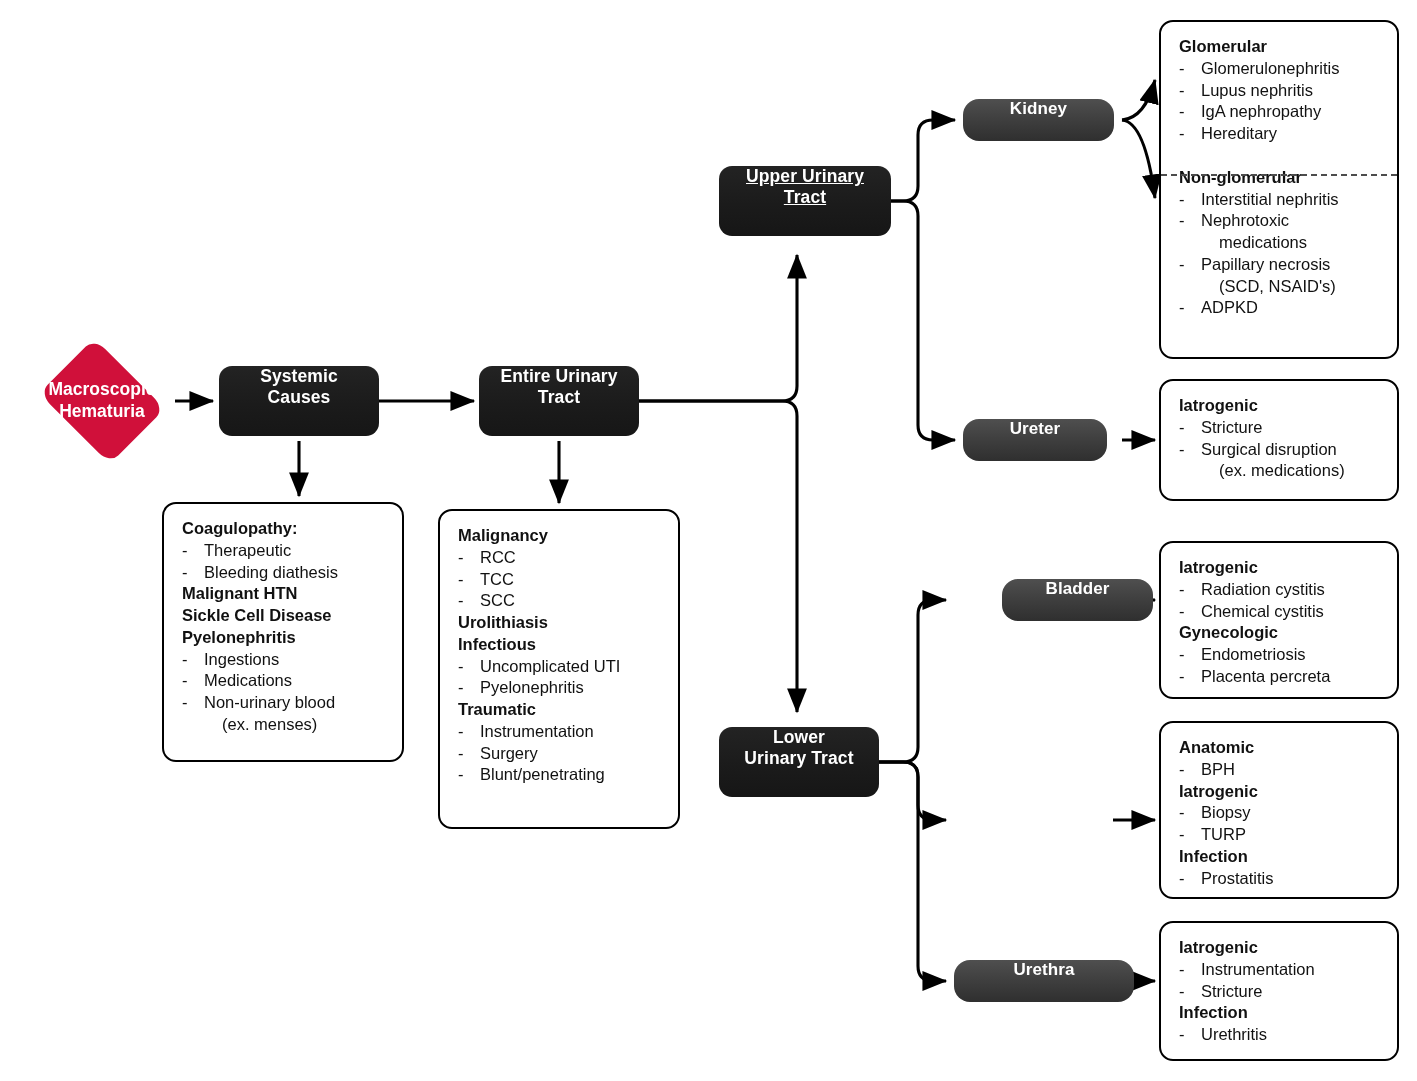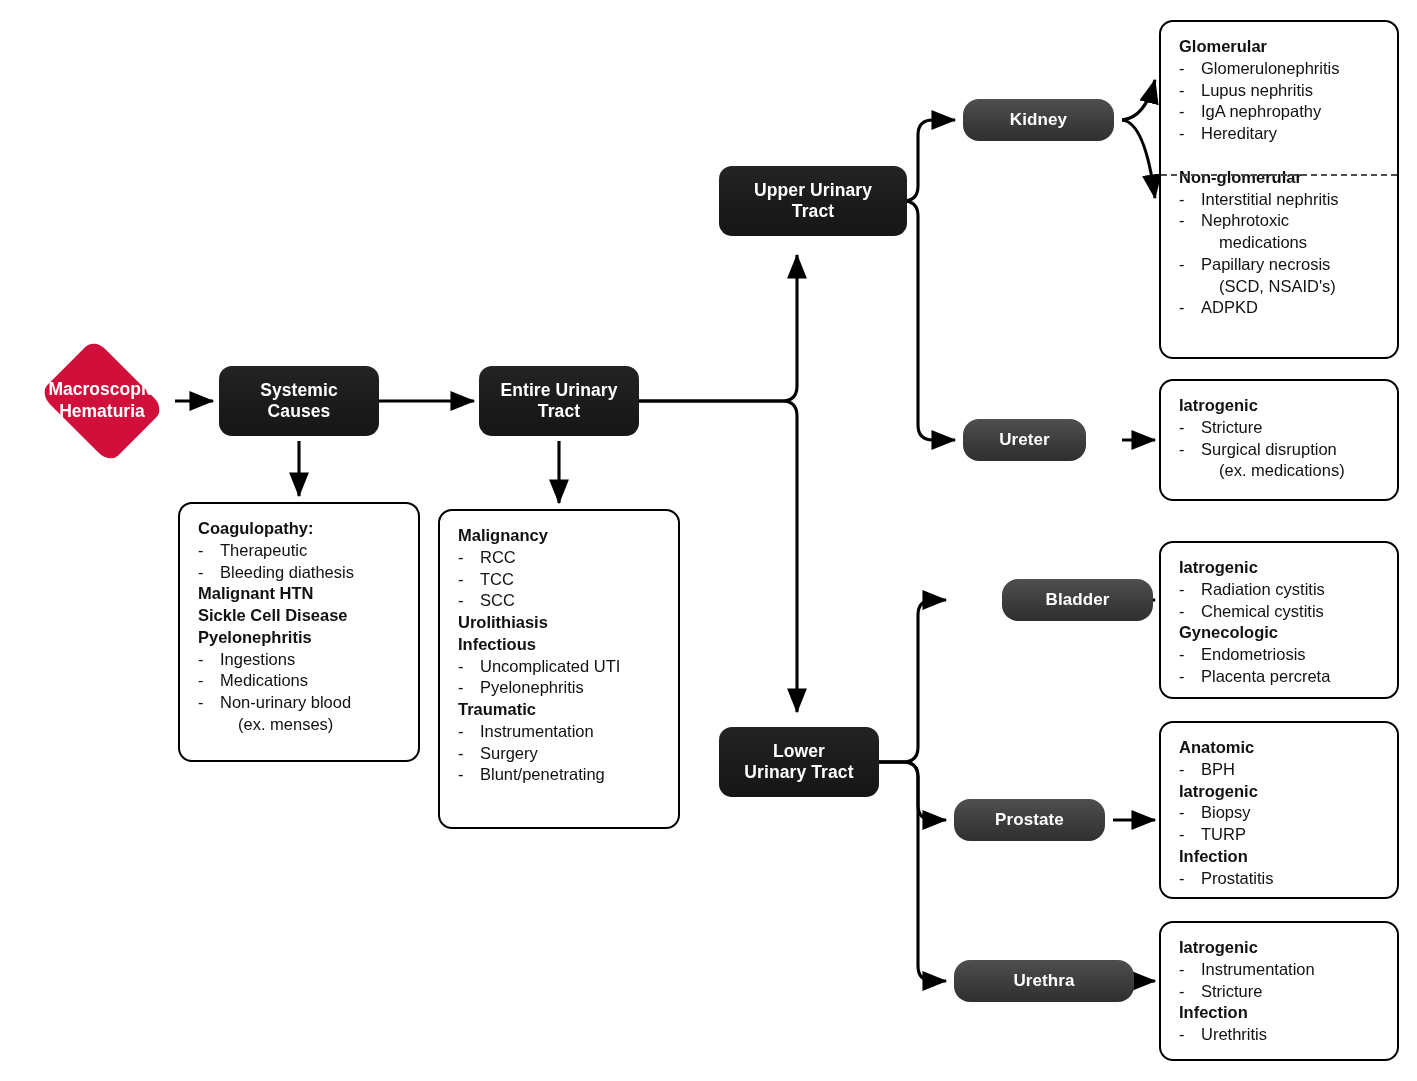--- a/index.html
+++ b/index.html
@@ -7,21 +7,21 @@
     width:1417px;height:1081px;position:relative;overflow:hidden;
     font-family:"Liberation Sans","DejaVu Sans",sans-serif;
     -webkit-font-smoothing:antialiased;
   }
   #canvas{position:absolute;inset:0;width:1417px;height:1081px;}
   #edges{position:absolute;left:0;top:0;width:1417px;height:1081px;pointer-events:none;}
 
   
   .node{
     position:absolute;box-sizing:border-box;
-    display:flex;align-items:center;justify-content:center;
+    display:flex;align-items:flex-start;justify-content:center;
     text-align:center;color:#ffffff;font-weight:bold;
     line-height:1.22;border-radius:13px;
   }
   .node.dark{
     background:linear-gradient(180deg,#232323 0%,#1b1b1b 55%,#161616 100%);
     font-size:17.5px;letter-spacing:.1px;
   }
   .node.gray{
     background:linear-gradient(180deg,#4f4f4f 0%,#3f3f3f 48%,#2f2f2f 100%);
     font-size:17px;letter-spacing:.1px;border-radius:16px;
@@ -117,51 +117,48 @@
   <div class="node dark" style="left:219px;top:366px;width:160px;height:70px;">
     <span class="lbl">Systemic
 Causes</span>
   </div>
 
   <div class="node dark" style="left:479px;top:366px;width:160px;height:70px;">
     <span class="lbl">Entire Urinary
 Tract</span>
   </div>
 
-  <div class="node dark" style="left:719px;top:166px;width:188px;height:70px;">
+  <div class="node dark" style="left:719px;top:166px;width:172px;height:70px;text-decoration:underline;">
     <span class="lbl">Upper Urinary
 Tract</span>
   </div>
 
   <div class="node dark" style="left:719px;top:727px;width:160px;height:70px;">
     <span class="lbl">Lower
 Urinary Tract</span>
   </div>
 
   <div class="node gray" style="left:963px;top:99px;width:151px;height:42px;">
     <span class="lbl">Kidney</span>
   </div>
 
-  <div class="node gray" style="left:963px;top:419px;width:123px;height:42px;">
+  <div class="node gray" style="left:963px;top:419px;width:144px;height:42px;">
     <span class="lbl">Ureter</span>
   </div>
 
   <div class="node gray" style="left:954px;top:579px;width:151px;height:42px;margin-left:48px;">
     <span class="lbl">Bladder</span>
   </div>
 
-  <div class="node gray" style="left:954px;top:799px;width:151px;height:42px;">
-    <span class="lbl">Prostate</span>
-  </div>
 
   <div class="node gray" style="left:954px;top:960px;width:180px;height:42px;">
     <span class="lbl">Urethra</span>
   </div>
 
-  <div class="detail" id="box-systemic" style="left:178px;top:502px;width:242px;height:260px;">
+  <div class="detail" id="box-systemic" style="left:162px;top:502px;width:242px;height:260px;">
       <span class="hd">Coagulopathy:</span>
       <span class="it"><span class="dash">-</span>Therapeutic</span>
       <span class="it"><span class="dash">-</span>Bleeding diathesis</span>
       <span class="hd">Malignant HTN</span>
       <span class="hd">Sickle Cell Disease</span>
       <span class="hd">Pyelonephritis</span>
       <span class="it"><span class="dash">-</span>Ingestions</span>
       <span class="it"><span class="dash">-</span>Medications</span>
       <span class="it"><span class="dash">-</span>Non-urinary blood</span>
       <span class="cont">(ex. menses)</span>

